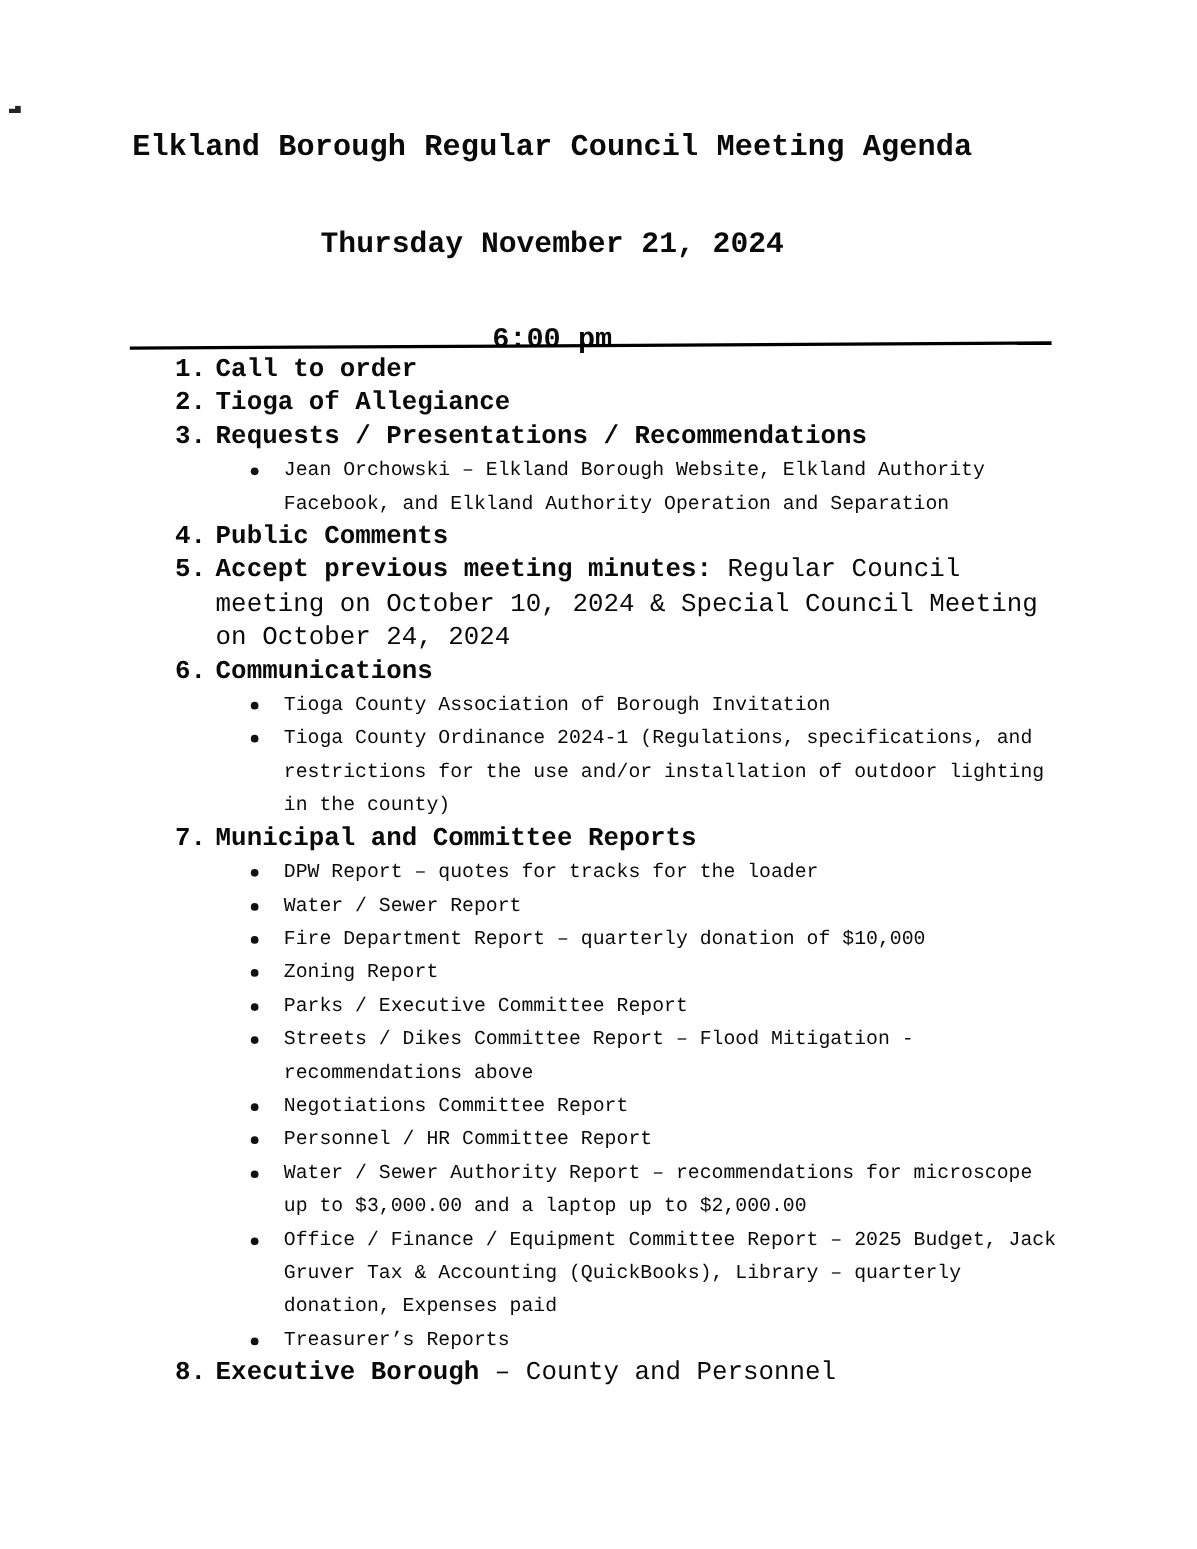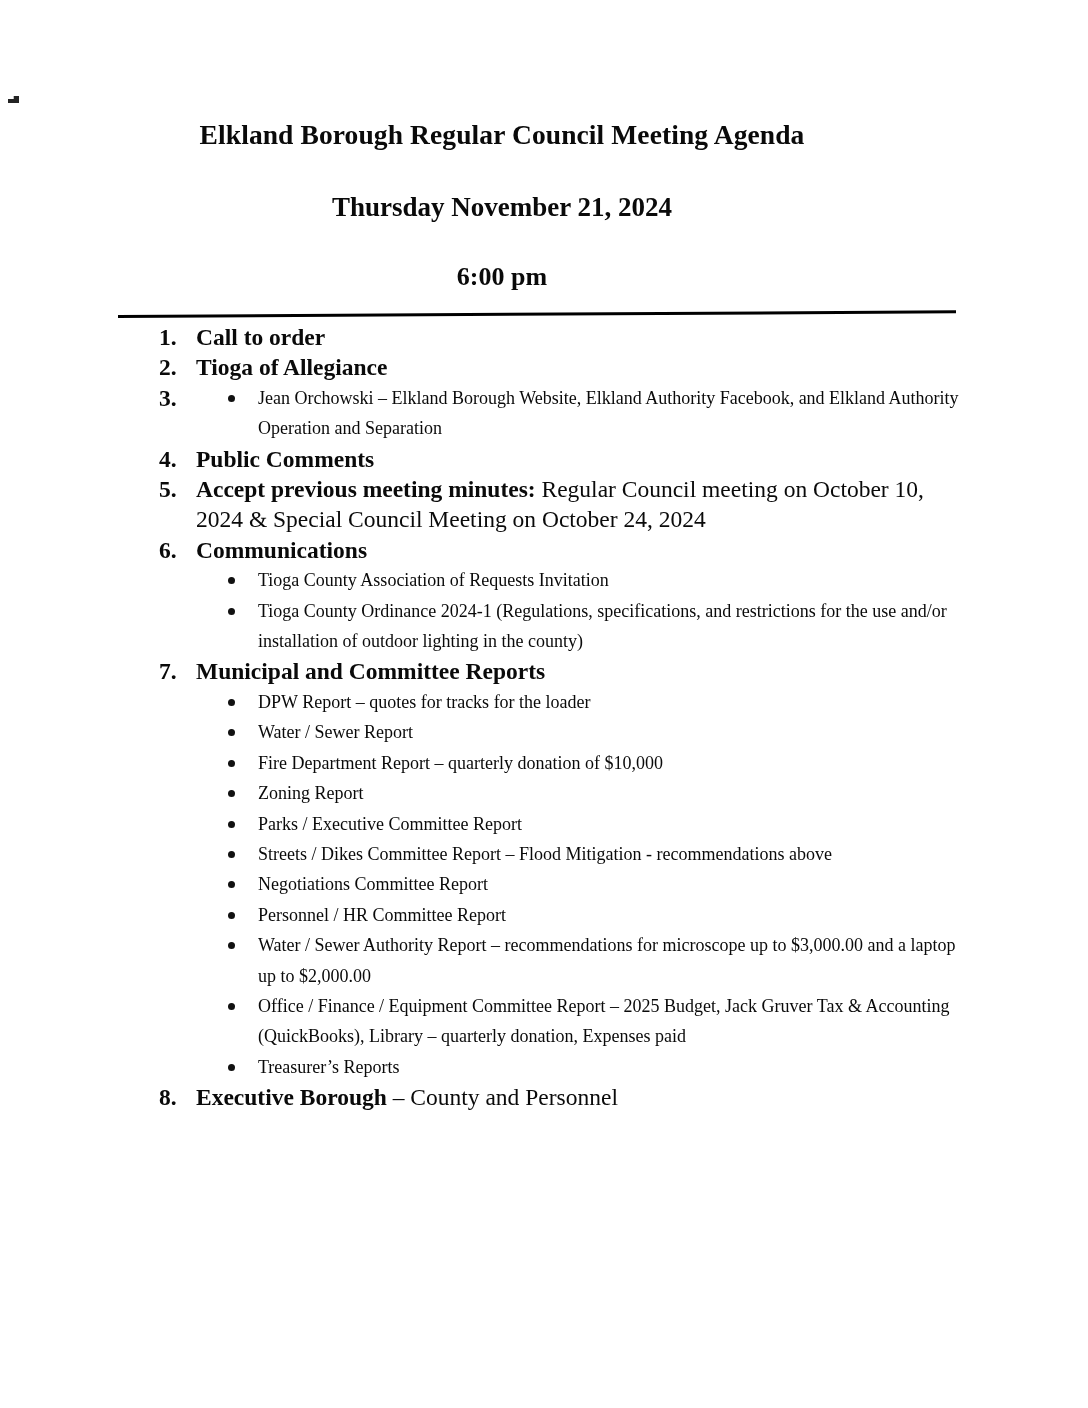--- a/index.html
+++ b/index.html
@@ -34,37 +34,38 @@
     background: #111;
     clip-path: polygon(0 42%, 52% 42%, 52% 0, 100% 0, 100% 100%, 0 100%);
     opacity: .92;
   }
 
   .doc {
     position: absolute;
     left: 0;
     top: 0;
     width: 1004px;
+    font-family: Liberation Mono, monospace;
   }
 
   .title-block {
     text-align: center;
     padding-top: 118px;
   }
   .doc-title {
     font-size: 27.5px;
     font-weight: bold;
     letter-spacing: .1px;
     line-height: 1.2;
     margin: 0;
   }
   .doc-date {
     font-size: 27px;
     font-weight: bold;
-    margin: 0;
+    margin: 16px;
     padding-top: 40px;
     line-height: 1.2;
   }
   .doc-time {
     font-size: 26px;
     font-weight: bold;
     margin: 0;
     padding-top: 38px;
     line-height: 1.2;
   }
@@ -176,20 +177,21 @@
           <li class="item">
             <span class="num">1.</span>
             <span class="item-text"><span class="strong">Call to order</span></span>
           </li>
           <li class="item">
             <span class="num">2.</span>
             <span class="item-text"><span class="strong">Tioga of Allegiance</span></span>
           </li>
           <li class="item">
             <span class="num">3.</span>
+            <span class="item-text"><span class="strong">Requests / Presentations / Recommendations</span></span>
             <ul class="subitems">
               <li class="subitem wide">
                 <span class="bullet"></span>
                 <span class="sub-text">Jean Orchowski – Elkland Borough Website, Elkland Authority Facebook, and Elkland Authority Operation and Separation</span>
               </li>
             </ul>
           </li>
           <li class="item">
             <span class="num">4.</span>
             <span class="item-text"><span class="strong">Public Comments</span></span>
@@ -197,21 +199,21 @@
           <li class="item tight">
             <span class="num">5.</span>
             <span class="item-text"><span class="strong">Accept previous meeting minutes:</span><span class="rest"> Regular Council meeting on October 10, 2024 &amp; Special Council Meeting on October 24, 2024</span></span>
           </li>
           <li class="item">
             <span class="num">6.</span>
             <span class="item-text"><span class="strong">Communications</span></span>
             <ul class="subitems">
               <li class="subitem">
                 <span class="bullet"></span>
-                <span class="sub-text">Tioga County Association of Requests Invitation</span>
+                <span class="sub-text">Tioga County Association of Borough Invitation</span>
               </li>
               <li class="subitem wide">
                 <span class="bullet"></span>
                 <span class="sub-text">Tioga County Ordinance 2024-1 (Regulations, specifications, and restrictions for the use and/or installation of outdoor lighting in the county)</span>
               </li>
             </ul>
           </li>
           <li class="item">
             <span class="num">7.</span>
             <span class="item-text"><span class="strong">Municipal and Committee Reports</span></span>

